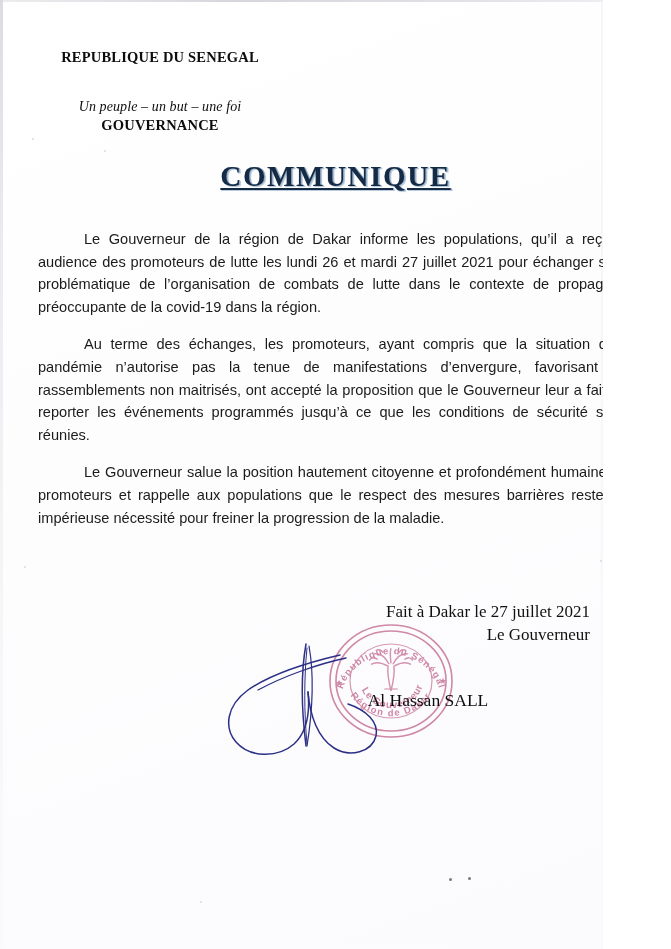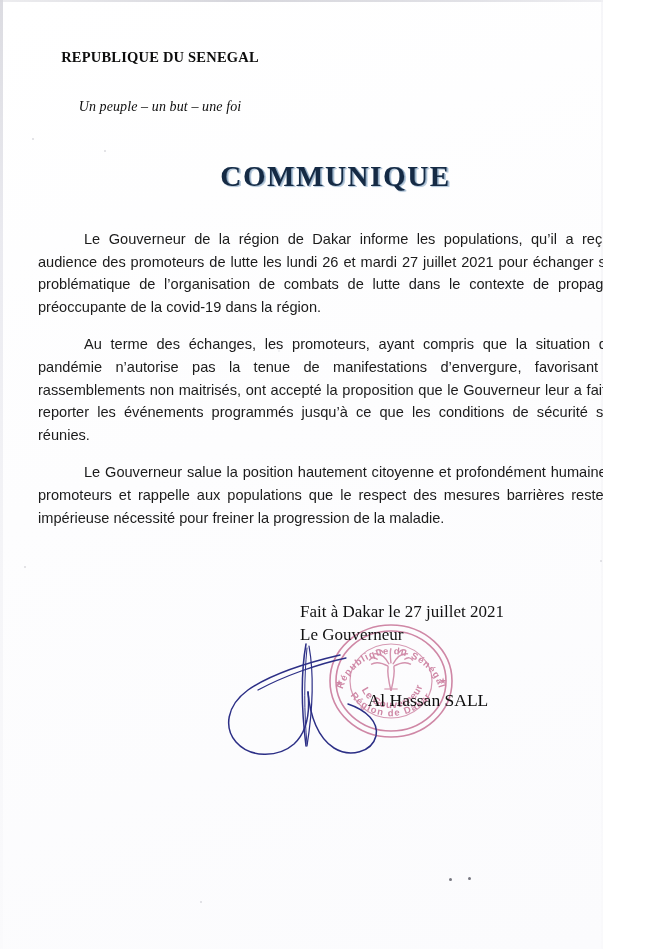--- a/index.html
+++ b/index.html
@@ -82,20 +82,21 @@
     text-align: center;
     font-family: "Liberation Serif", serif;
     font-weight: bold;
     font-size: 29px;
     letter-spacing: 1.6px;
     color: #152a44;
     text-shadow:
        1px 0 0 #8fa8c0,
        2px 1px 0 #b9cbdc,
        1px 1px 1px rgba(120,150,180,.55);
+    text-decoration: underline;
   }
 
   
   .body-text {
     position: absolute;
     left: 38px;
     top: 228px;
     width: 597px;
     font-size: 14.6px;
     line-height: 22.6px;
@@ -107,21 +108,21 @@
     text-indent: 46px;
   }
   .body-text p:last-child { margin-bottom: 0; }
 
   
   .sig-block {
     position: absolute;
     left: 300px;
     top: 601px;
     width: 290px;
-    text-align: left;
+    text-align: right;
     font-family: "Liberation Serif", serif;
     font-size: 17px;
     color: #111;
     line-height: 1.35;
     z-index: 4;
   }
   .sig-name {
     position: absolute;
     left: 283px;
     top: 690px;
@@ -170,20 +171,21 @@
   <div class="speck" style="left:600px; top:560px; width:2px; height:2px;"></div>
   <div class="speck" style="left:449px; top:878px; width:3px; height:3px; background:#4a4a55; opacity:.75;"></div>
   <div class="speck" style="left:468px; top:877px; width:3px; height:3px; background:#4a4a55; opacity:.75;"></div>
 
   <div class="speck" style="left:200px; top:901px; width:2px; height:2px;"></div>
   <div class="speck" style="left:278px; top:350px; width:2px; height:2px; opacity:.25;"></div>
 
   <div class="letterhead">
     <div class="lh-line1">REPUBLIQUE DU SENEGAL</div>
     <div class="lh-line2">Un peuple – un but – une foi</div>
+    <div class="lh-line4">GOUVERNANCE</div>
   </div>
 
   <div class="title">COMMUNIQUE</div>
 
   <div class="body-text">
     <p>Le Gouverneur de la région de Dakar informe les populations, qu’il a reçu en audience des promoteurs de lutte les lundi 26 et mardi 27 juillet 2021 pour échanger sur la problématique de l’organisation de combats de lutte dans le contexte de propagation préoccupante de la covid-19 dans la région.</p>
     <p>Au terme des échanges, les promoteurs, ayant compris que la situation de la pandémie n’autorise pas la tenue de manifestations d’envergure, favorisant des rassemblements non maitrisés, ont accepté la proposition que le Gouverneur leur a faite de reporter les événements programmés jusqu’à ce que les conditions de sécurité soient réunies.</p>
     <p>Le Gouverneur salue la position hautement citoyenne et profondément humaine des  promoteurs et rappelle aux populations que le respect des mesures barrières reste une impérieuse nécessité pour freiner la progression de la maladie.</p>
   </div>
 

